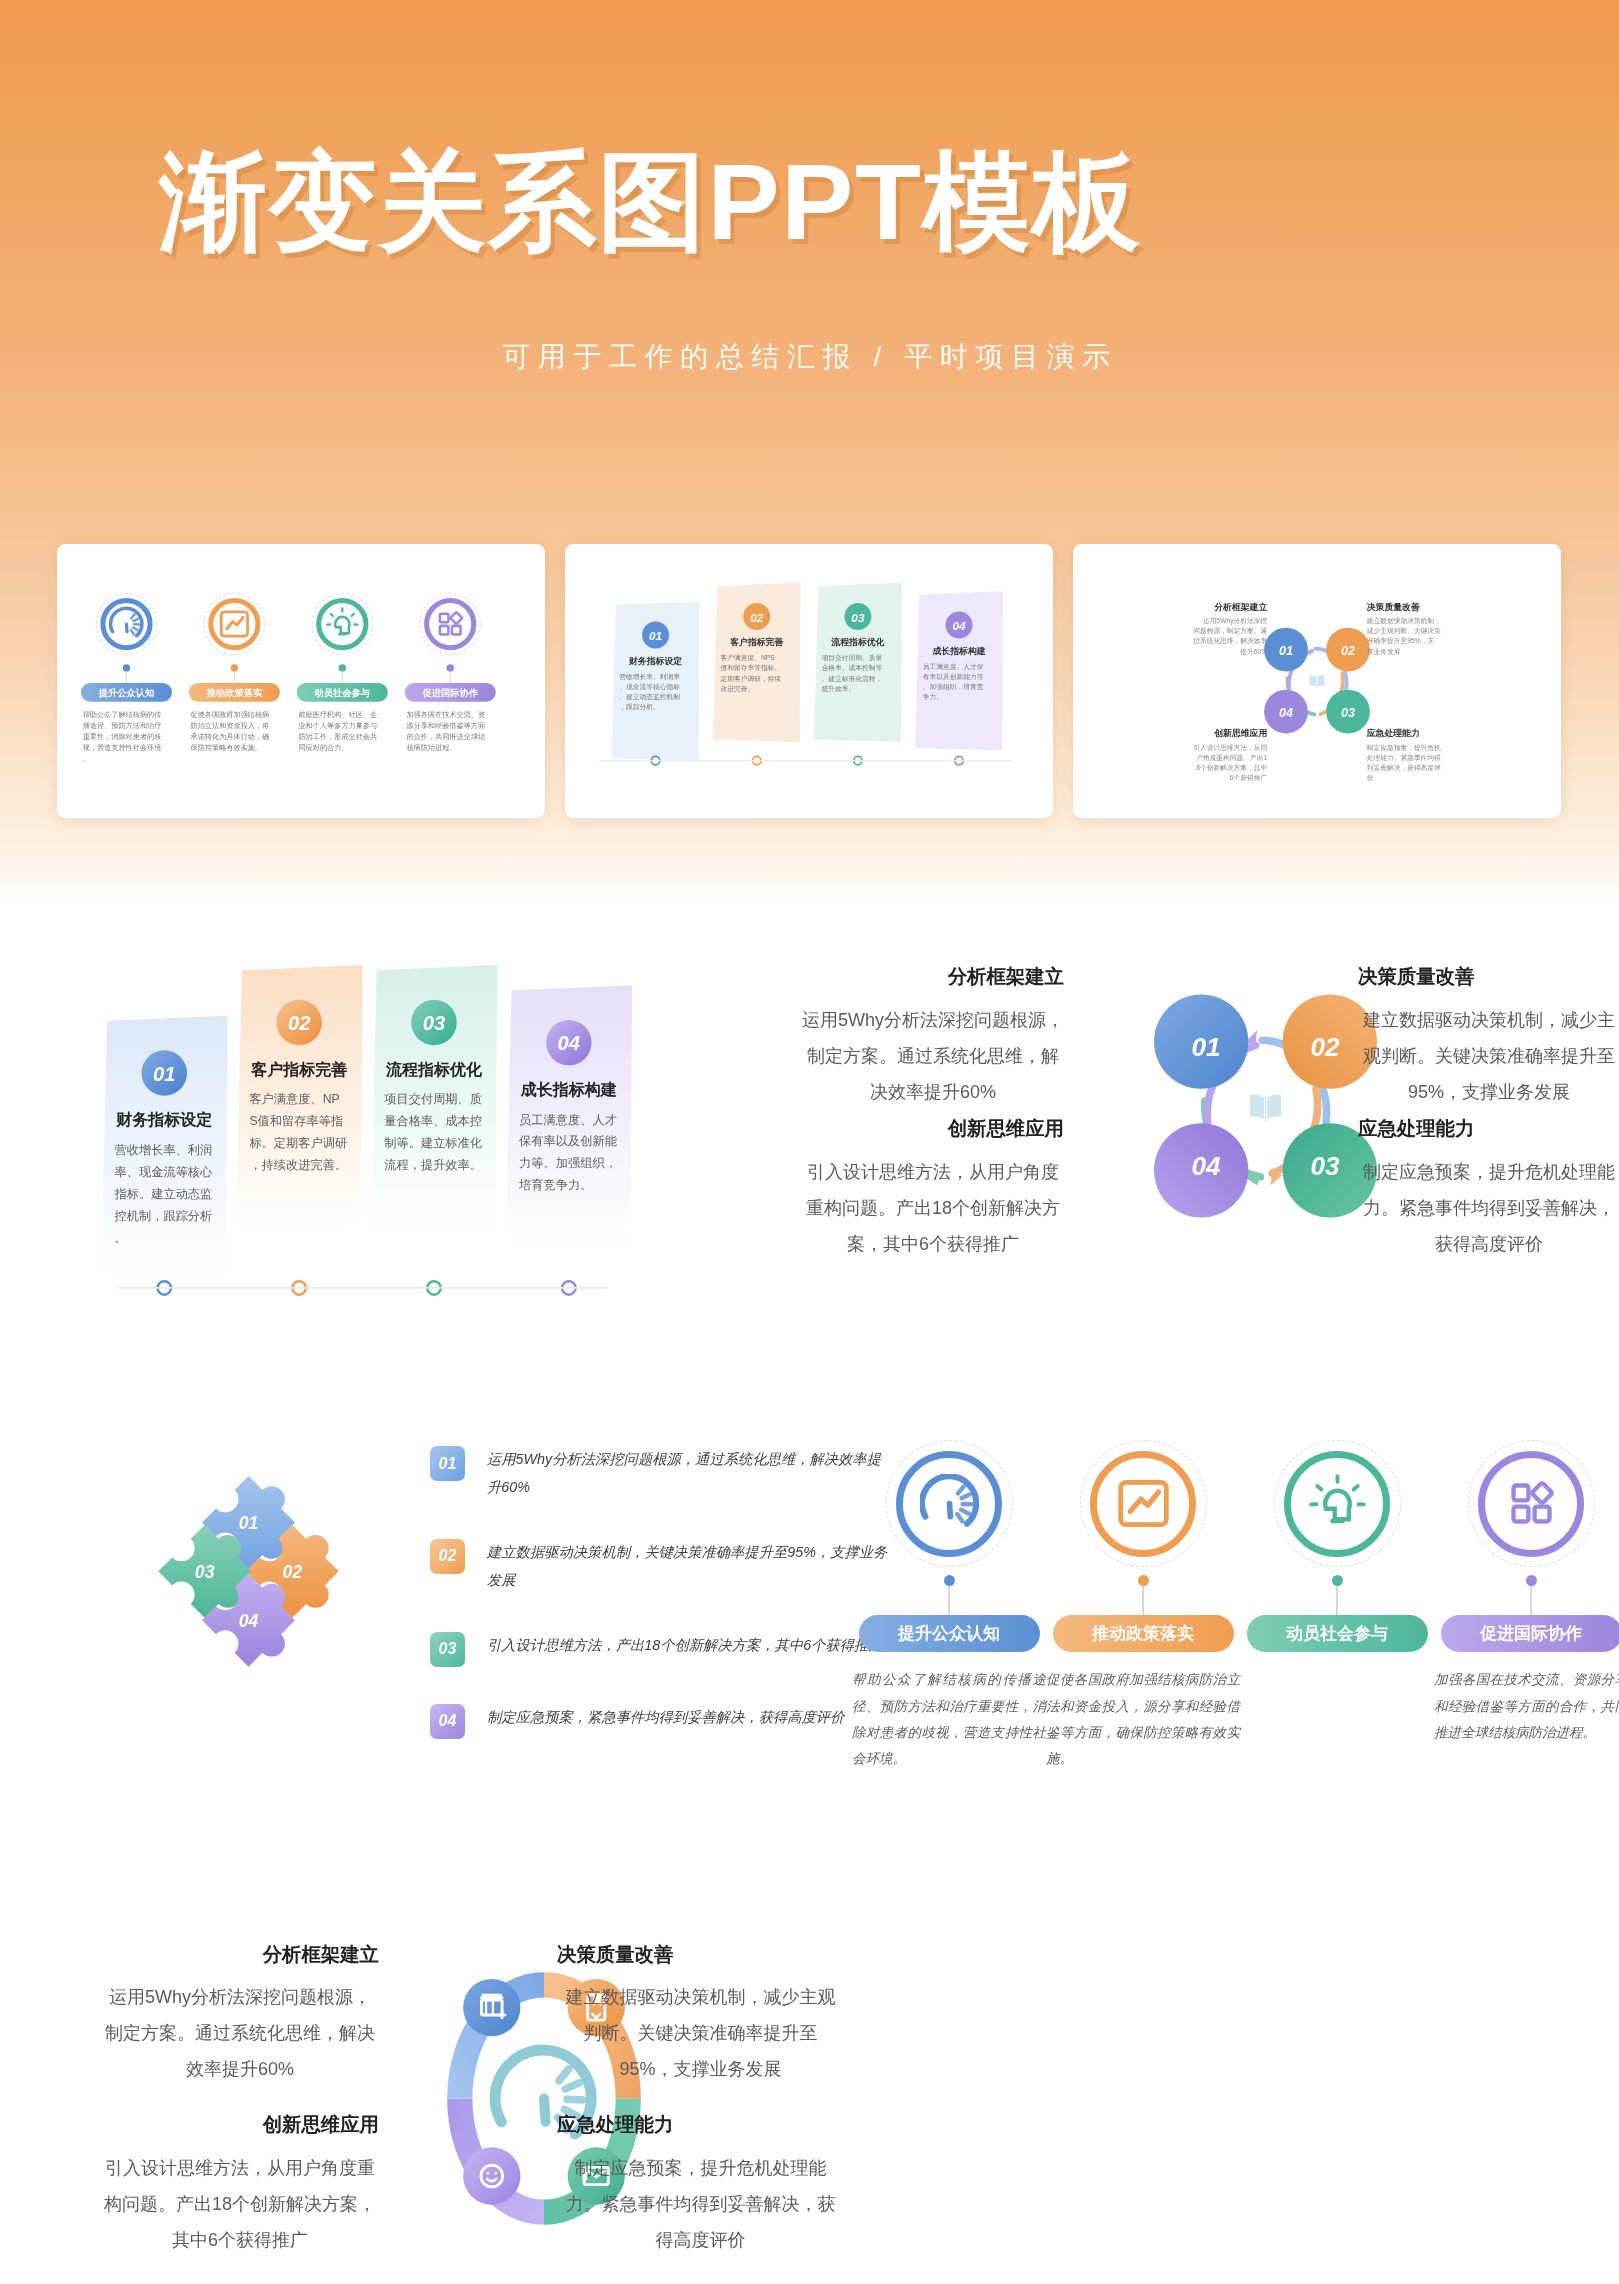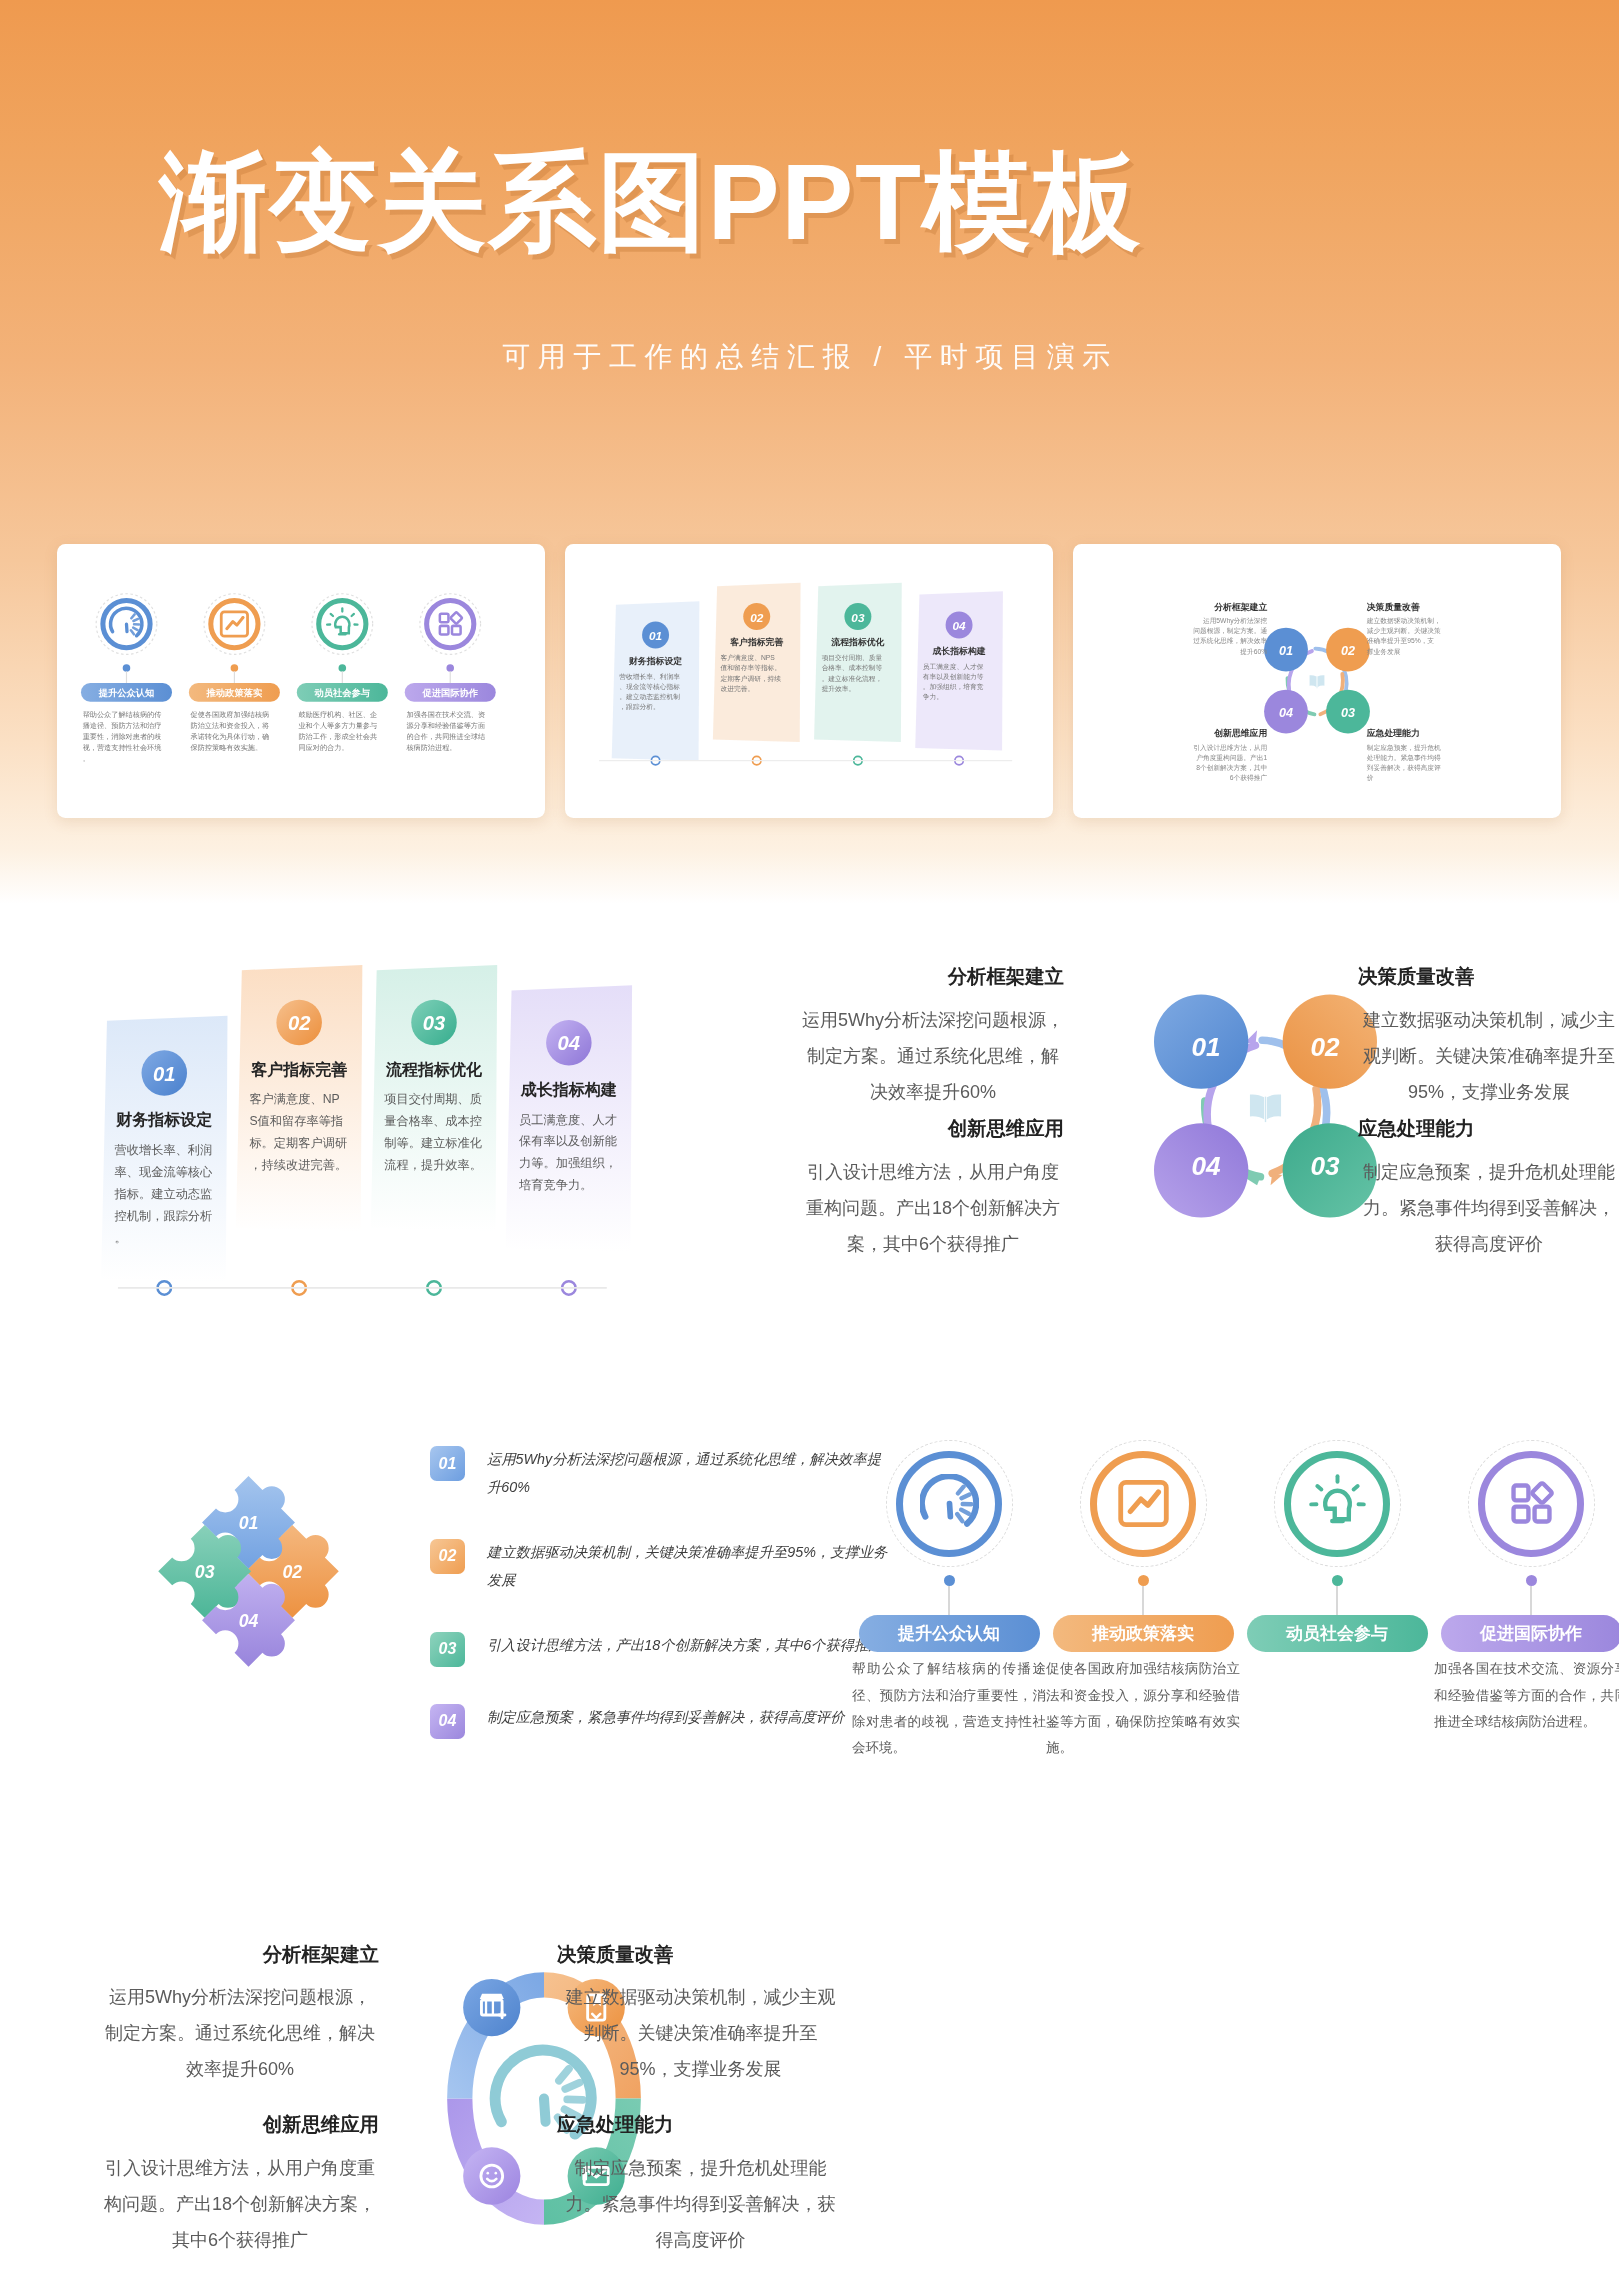--- a/index.html
+++ b/index.html
@@ -114,21 +114,21 @@
     border: 1.7px dashed #dcdcdc;
     margin: 0 auto; display: flex; align-items: center; justify-content: center;
   }
   .cstem { width: 1.7px; height: 29px; background: #d8d8d8; margin: 0 auto; }
   .cdot { width: 11px; height: 11px; border-radius: 50%; margin: 0 auto; }
   .cpill {
     height: 37px; border-radius: 18.6px; display: flex; align-items: center;
     justify-content: center; color: #fff; font-size: 17px; font-weight: 700;
     margin: 0 auto; width: 181px;
   }
-  .cdesc { font-size: 13.5px; line-height: 1.95; color: #5b5b5b; margin-top: 4px; text-align: justify; }
+  .cdesc { font-size: 13.5px; line-height: 1.95; color: #5b5b5b; margin-top: 15px; text-align: justify; font-style: italic; }
 </style>
 </head>
 <body>
 
 <div class="hero">
   <div class="hero-title">渐变关系图PPT模板</div>
   <div class="hero-sub">可用于工作的总结汇报 / 平时项目演示</div>
 
 
   <div class="thumbs">

